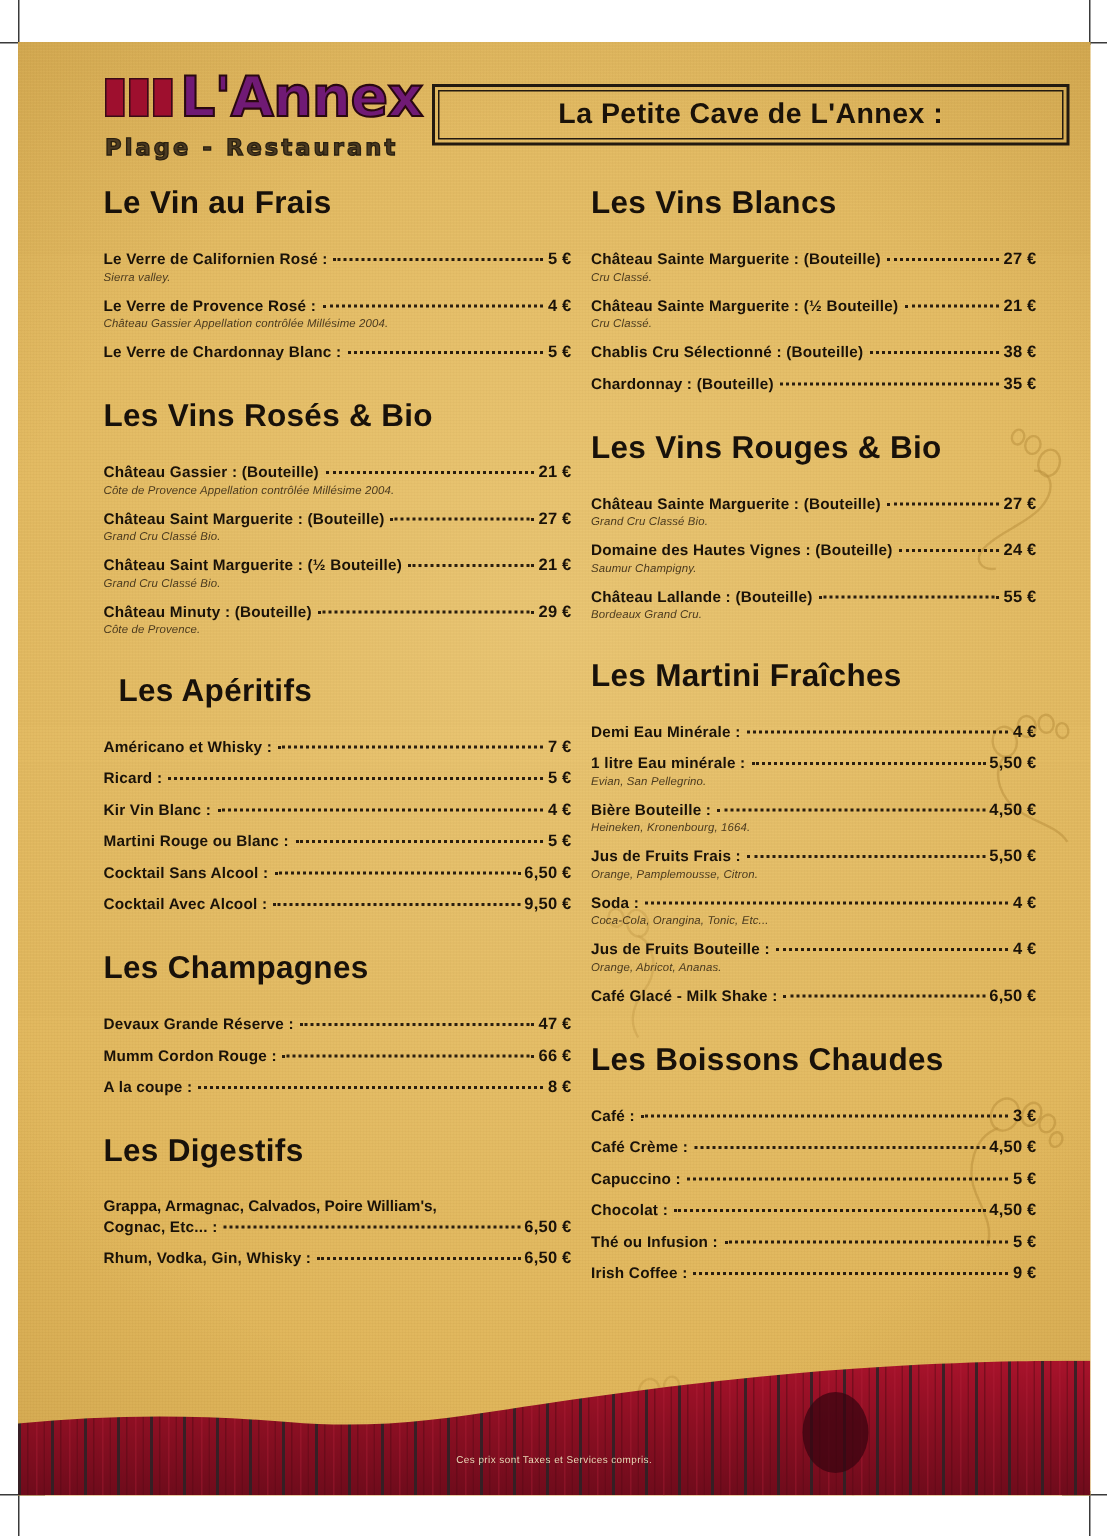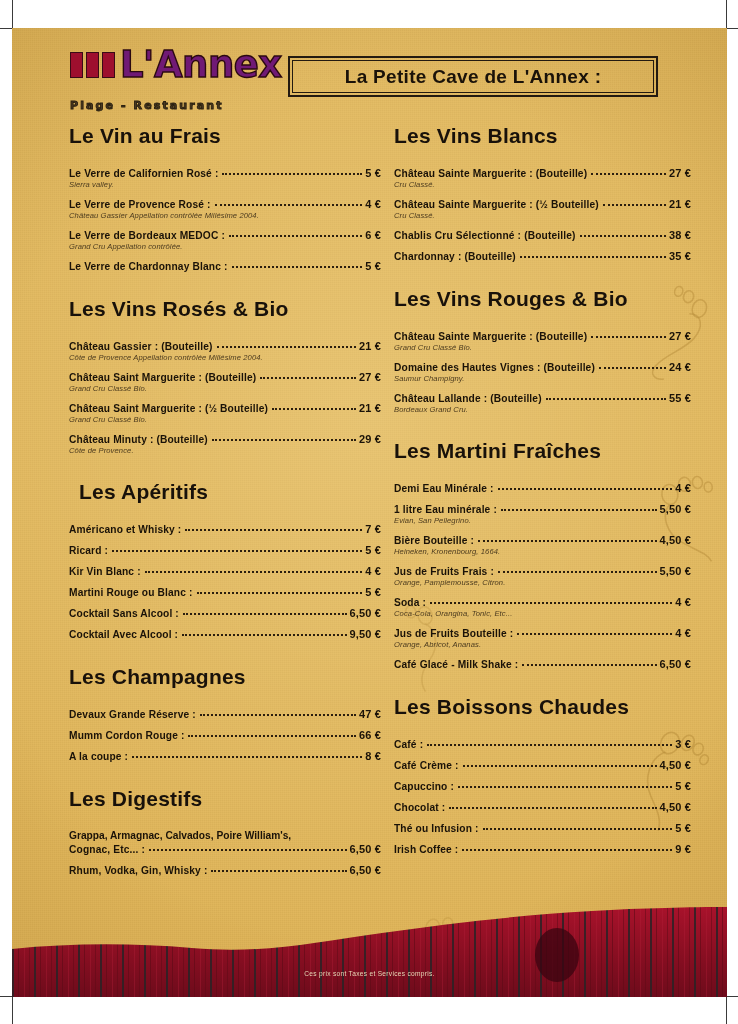--- a/index.html
+++ b/index.html
@@ -78,32 +78,32 @@
     font-size: 37px;
     font-weight: bold;
     letter-spacing: -0.5px;
     color: #701a75;
     -webkit-text-stroke: 1.4px #2a0810;
     line-height: 26px;
     margin-left: 2px;
     font-family: "DejaVu Sans", sans-serif;
   }
   #logo-sub {
-    margin-top: 21px;
-    font-size: 11px;
+    margin-top: 11px;
+    font-size: 15px;
     font-weight: bold;
     letter-spacing: 2.1px;
     color: #4a3a22;
     -webkit-text-stroke: .9px #2a2010;
     font-family: "DejaVu Sans", sans-serif;
   }
   #title-box {
     position: absolute;
     left: 276px; top: 8px;
-    width: 370px; height: 41px;
+    width: 425px; height: 41px;
     border: 2px solid #231a10;
     display: flex; align-items: center; justify-content: center;
   }
   #title-box::after{
     content:""; position:absolute; inset:2px; border:1px solid #231a10;
   }
   #title-text {
     font-size: 19px; font-weight: bold;
     color: #1a1209;
     letter-spacing: .3px;
@@ -280,28 +280,20 @@
               </div>
               <div class="item-desc">Sierra valley.</div>
             </div>
             <div class="item">
               <div class="item-row">
                 <span class="item-name">Le Verre de Provence Rosé :</span>
                 <span class="leader"></span>
                 <span class="price">4 €</span>
               </div>
               <div class="item-desc">Château Gassier Appellation contrôlée Millésime 2004.</div>
-            </div>
-            <div class="item">
-              <div class="item-row">
-                <span class="item-name">Le Verre de Bordeaux MEDOC :</span>
-                <span class="leader"></span>
-                <span class="price">6 €</span>
-              </div>
-              <div class="item-desc">Grand Cru Appellation contrôlée.</div>
             </div>
             <div class="item">
               <div class="item-row">
                 <span class="item-name">Le Verre de Chardonnay Blanc :</span>
                 <span class="leader"></span>
                 <span class="price">5 €</span>
               </div>
             </div>
             <div class="gap-lg"></div>
           </div>

